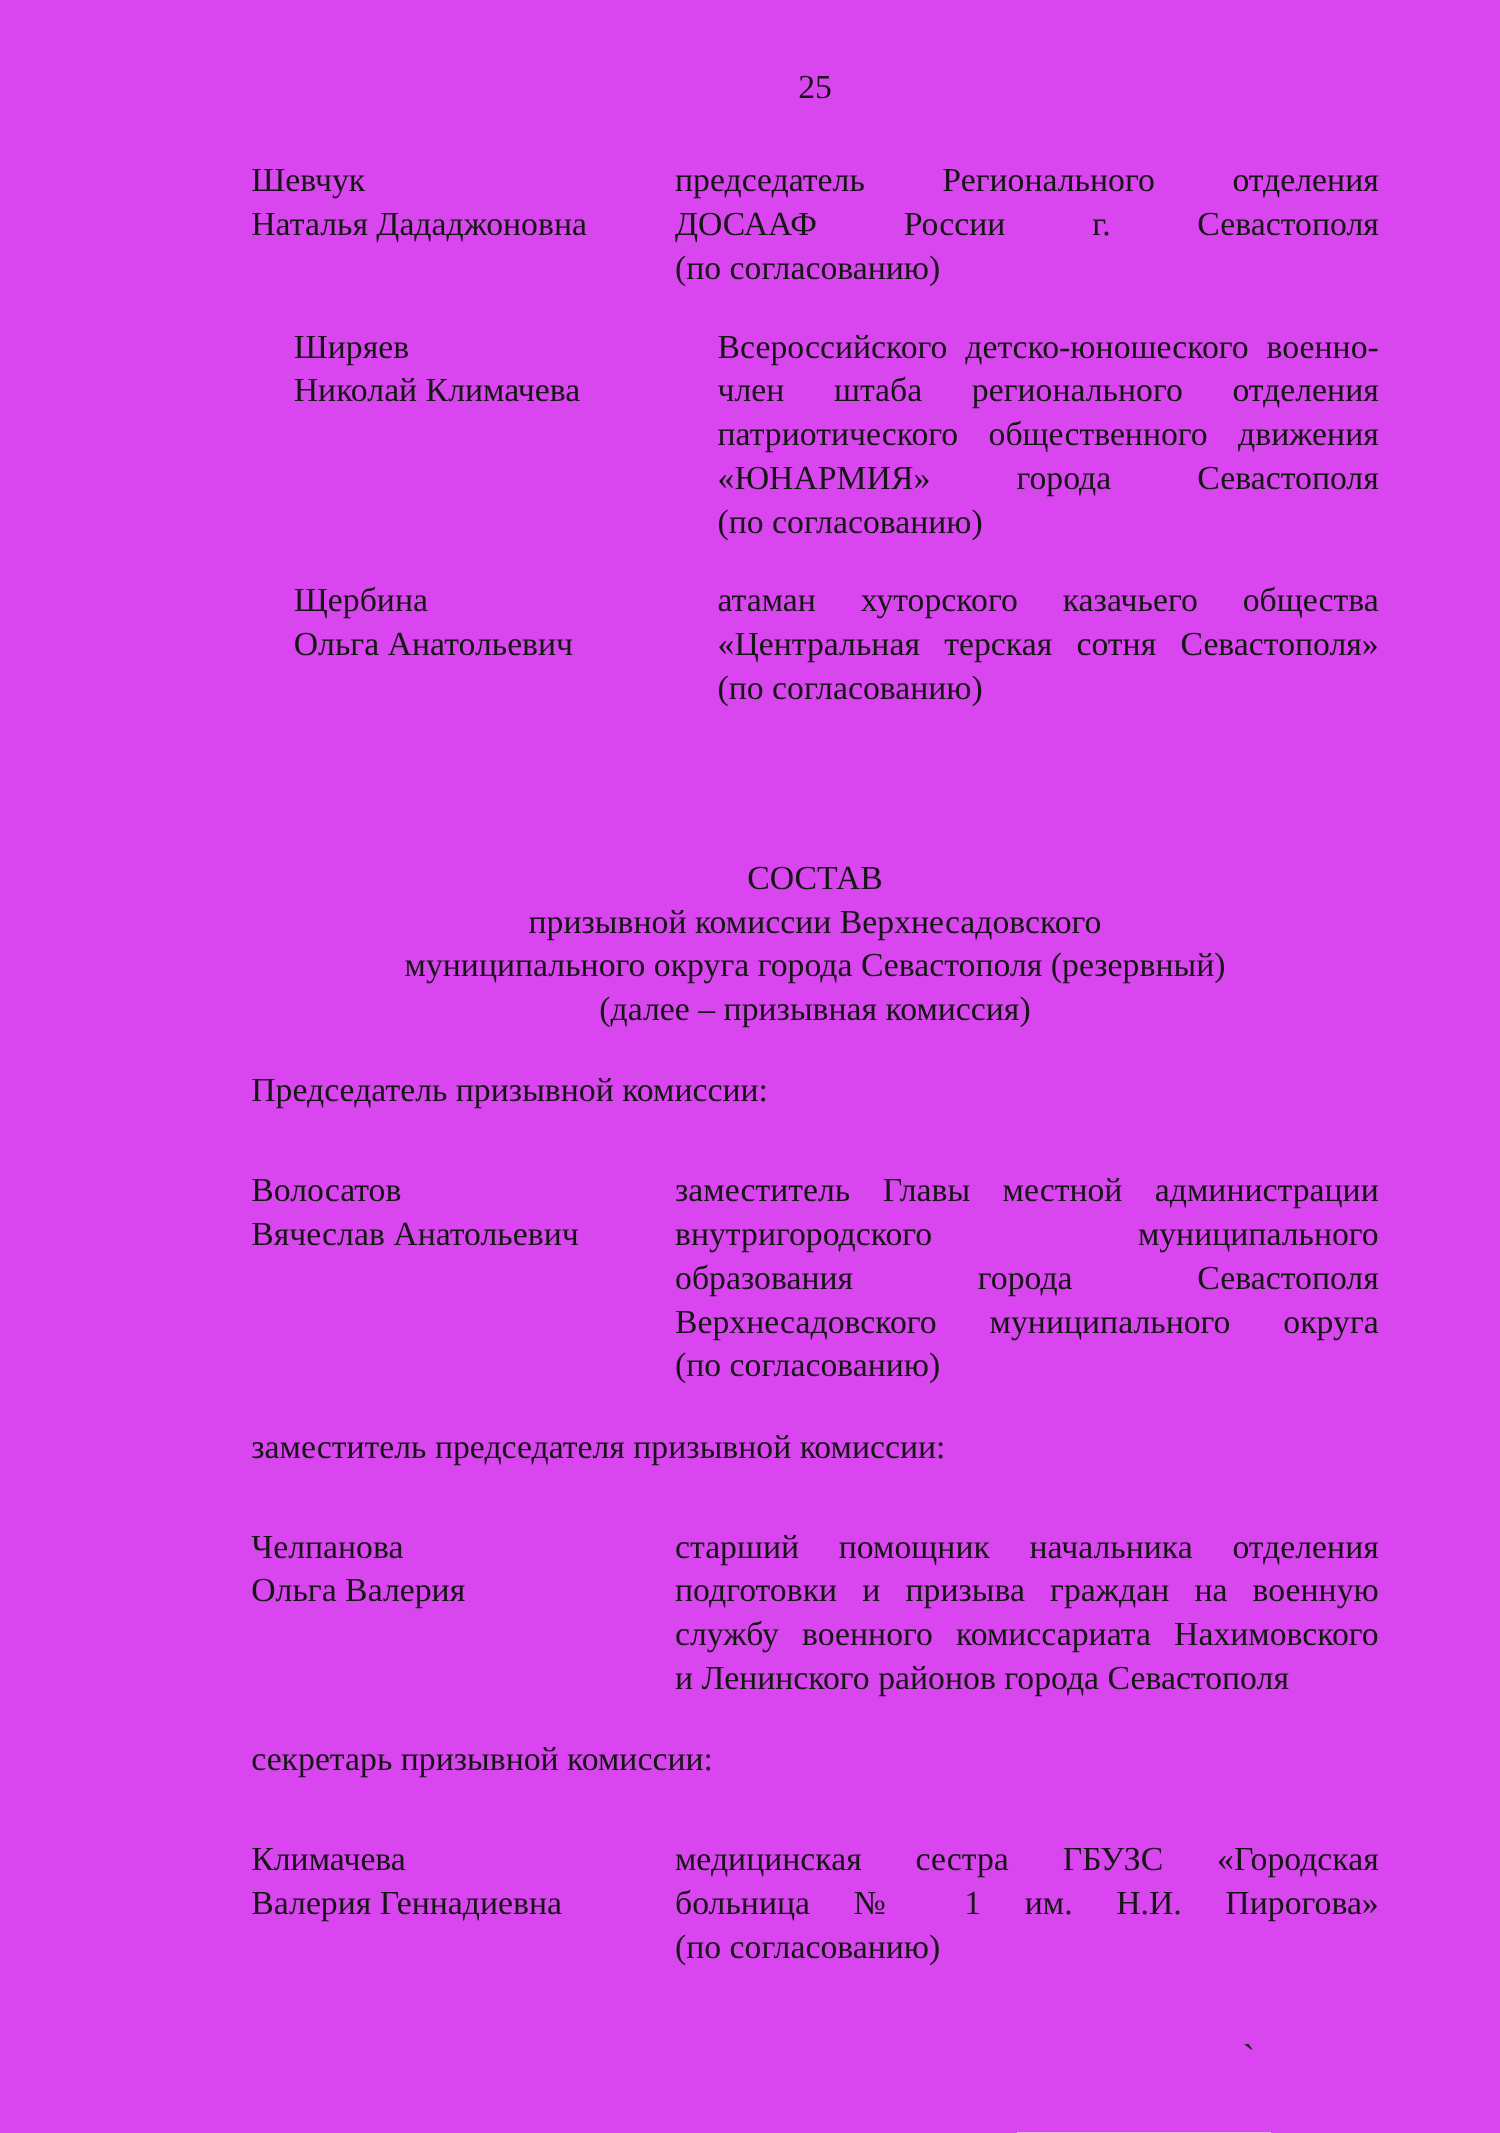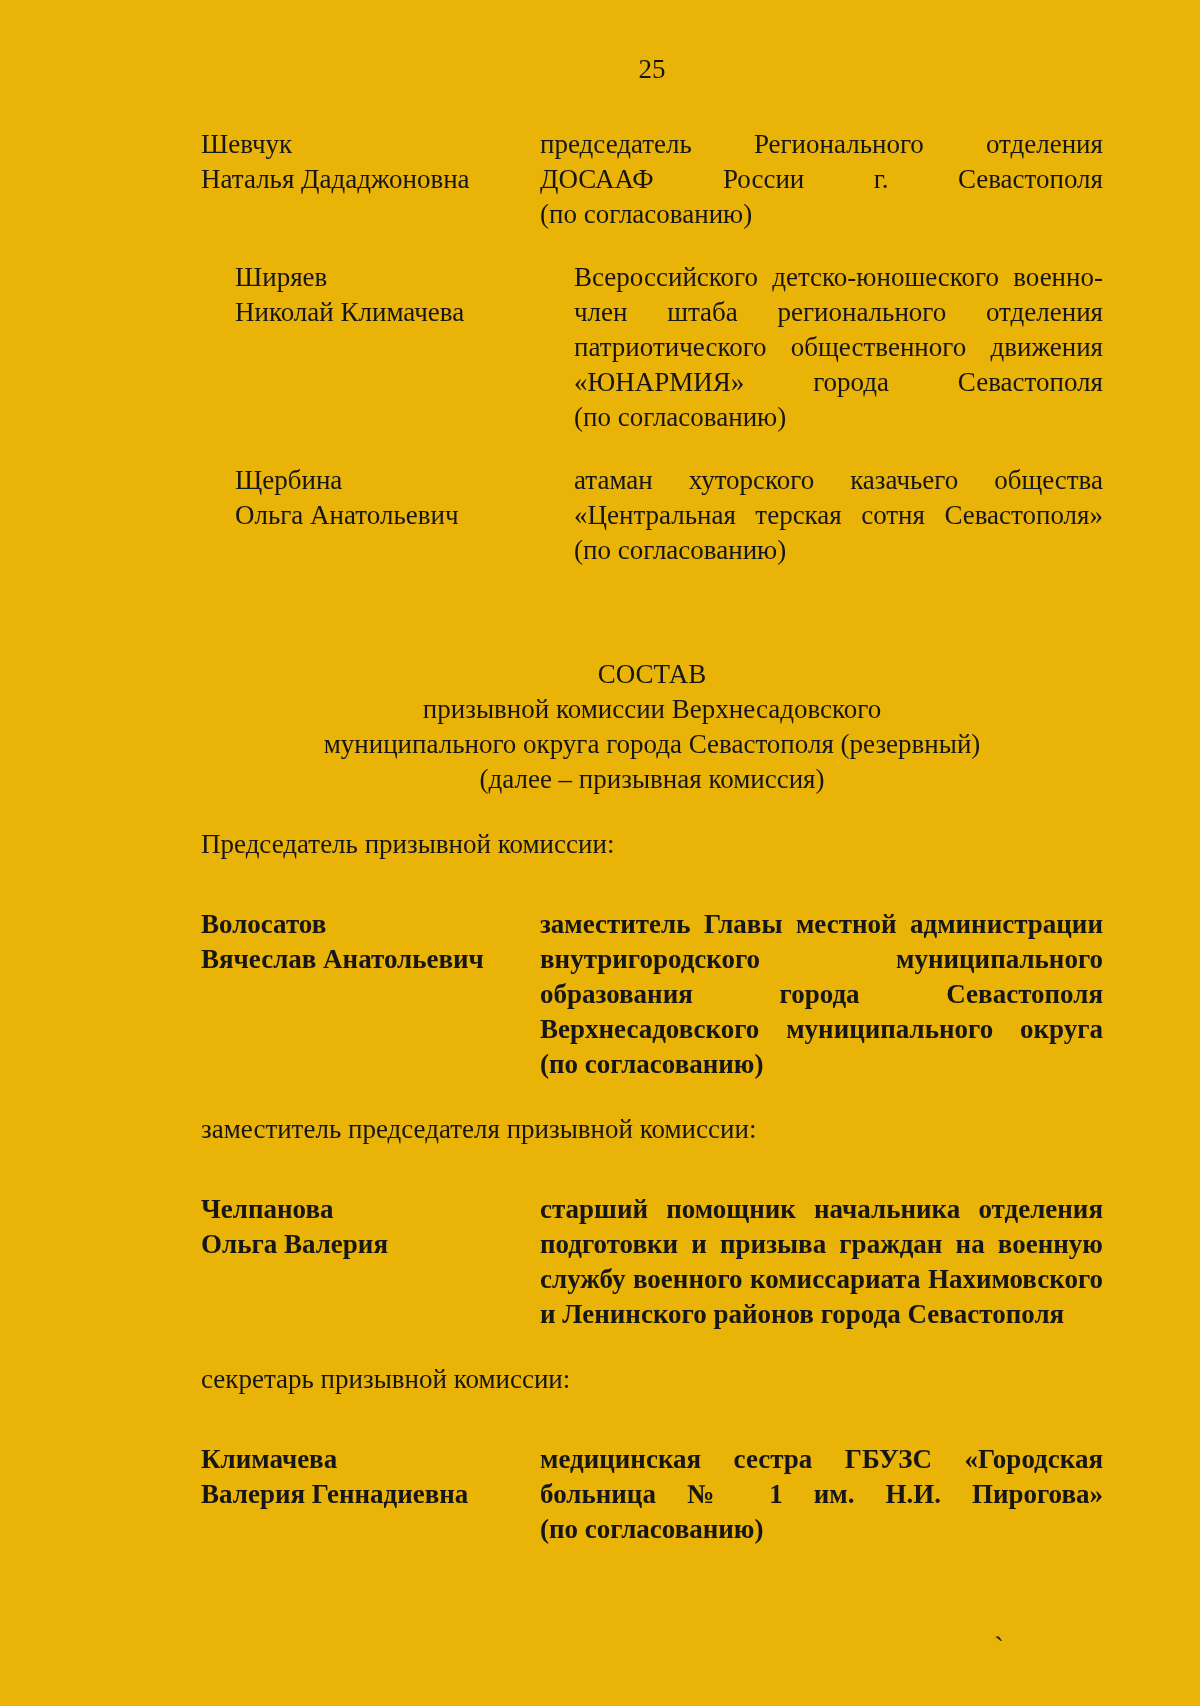--- a/index.html
+++ b/index.html
@@ -1,42 +1,42 @@
 <!DOCTYPE html>
 <html lang="ru"><head>
 <meta charset="utf-8">
 <style>
   html, body { margin: 0; padding: 0; background: #ffffff; }
   .page {
     position: relative;
     width: 1200px;
     height: 1706px;
-    background: #eab308;
+    background: #d946ef;
     color: #161616;
     font-family: "Liberation Serif", "DejaVu Serif", serif;
     font-size: 27px;
     line-height: 35px;
     box-sizing: border-box;
     padding: 52px 97px 0 201px;
     overflow: hidden;
   }
   .page-number { text-align: center; }
 
   .members { margin-top: 40px; }
   .member-row { display: flex; align-items: flex-start; }
   .member-row + .member-row { margin-top: 28px; margin-left: 34px; }
   .member-name { width: 300px; flex: none; }
   .member-duty { flex: 1 1 auto; margin-left: 39px; }
   .duty-line { text-align: justify; text-align-last: justify; }
   .duty-line.last { text-align-last: left; }
 
-  .heading { margin-top: 89px; text-align: center; }
+  .heading { margin-top: 117px; text-align: center; }
 
   .role-label { margin-top: 30px; }
-  .commission-member { margin-top: 45px; font-weight: bold; }
+  .commission-member { margin-top: 45px; }
 
   .stray-mark {
     position: absolute;
     left: 994px;
     top: 1632px;
     font-size: 30px;
     line-height: 30px;
     color: #222;
   }
 </style>

